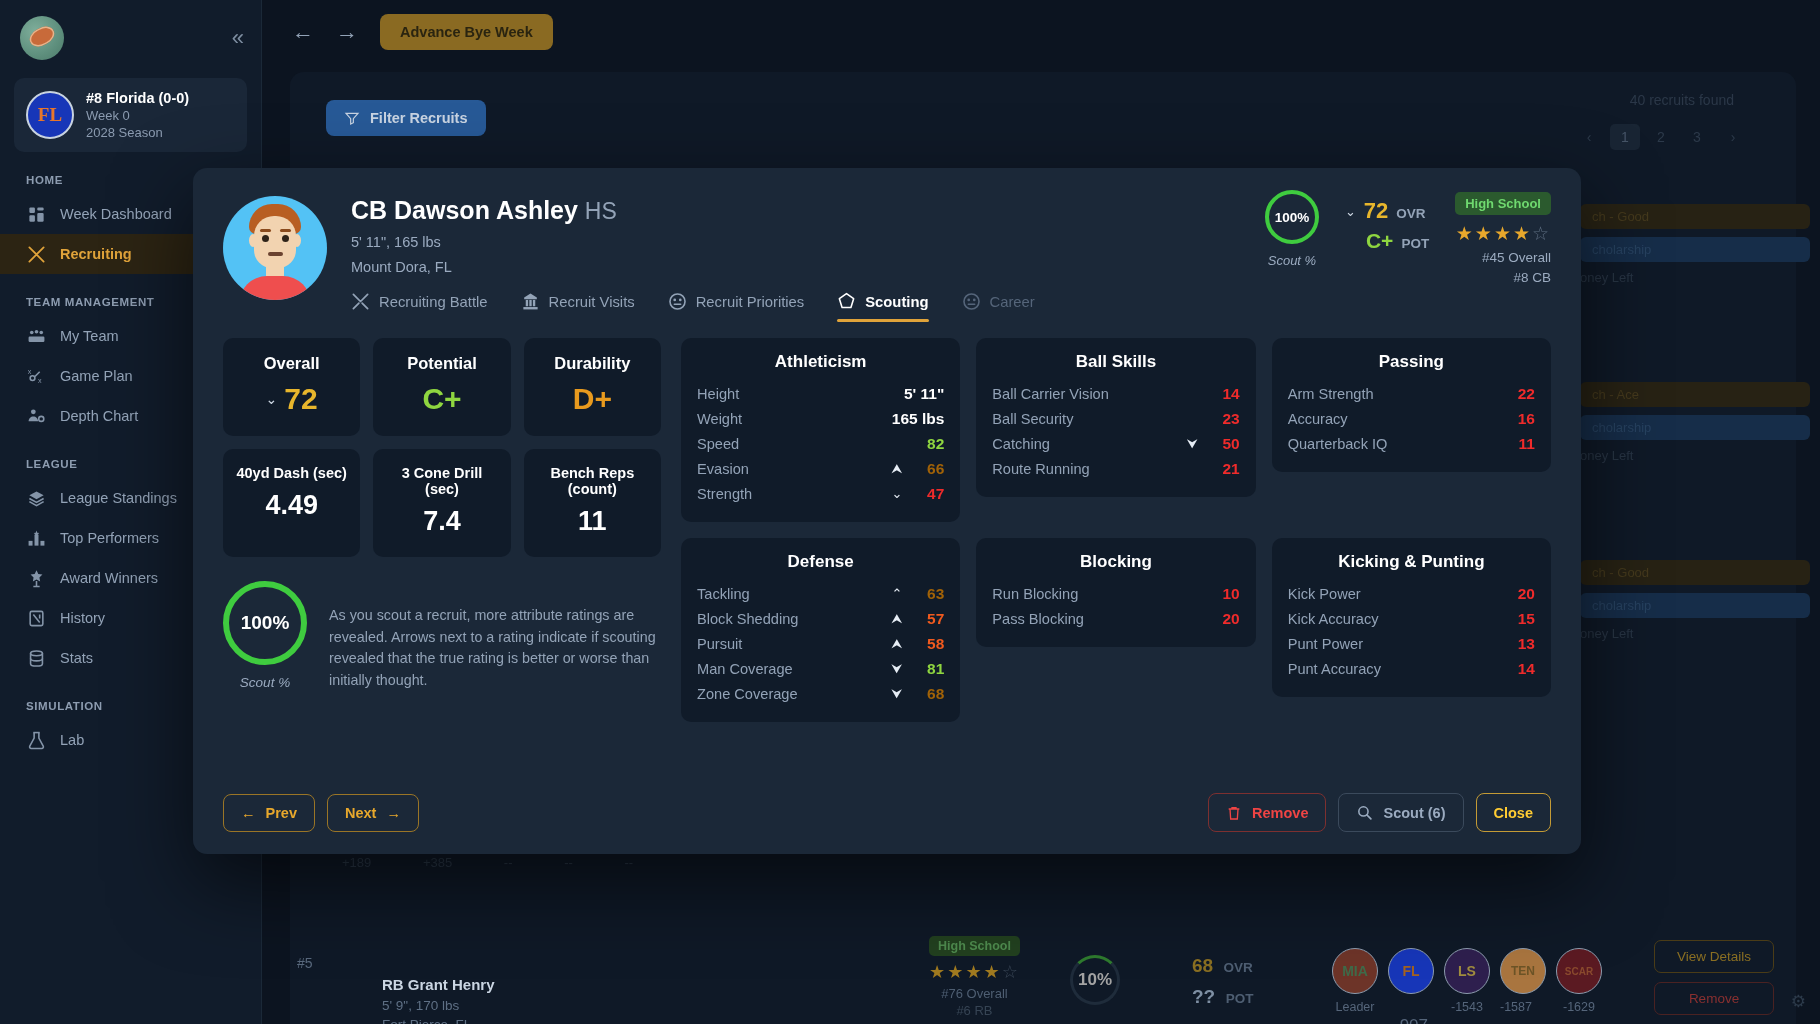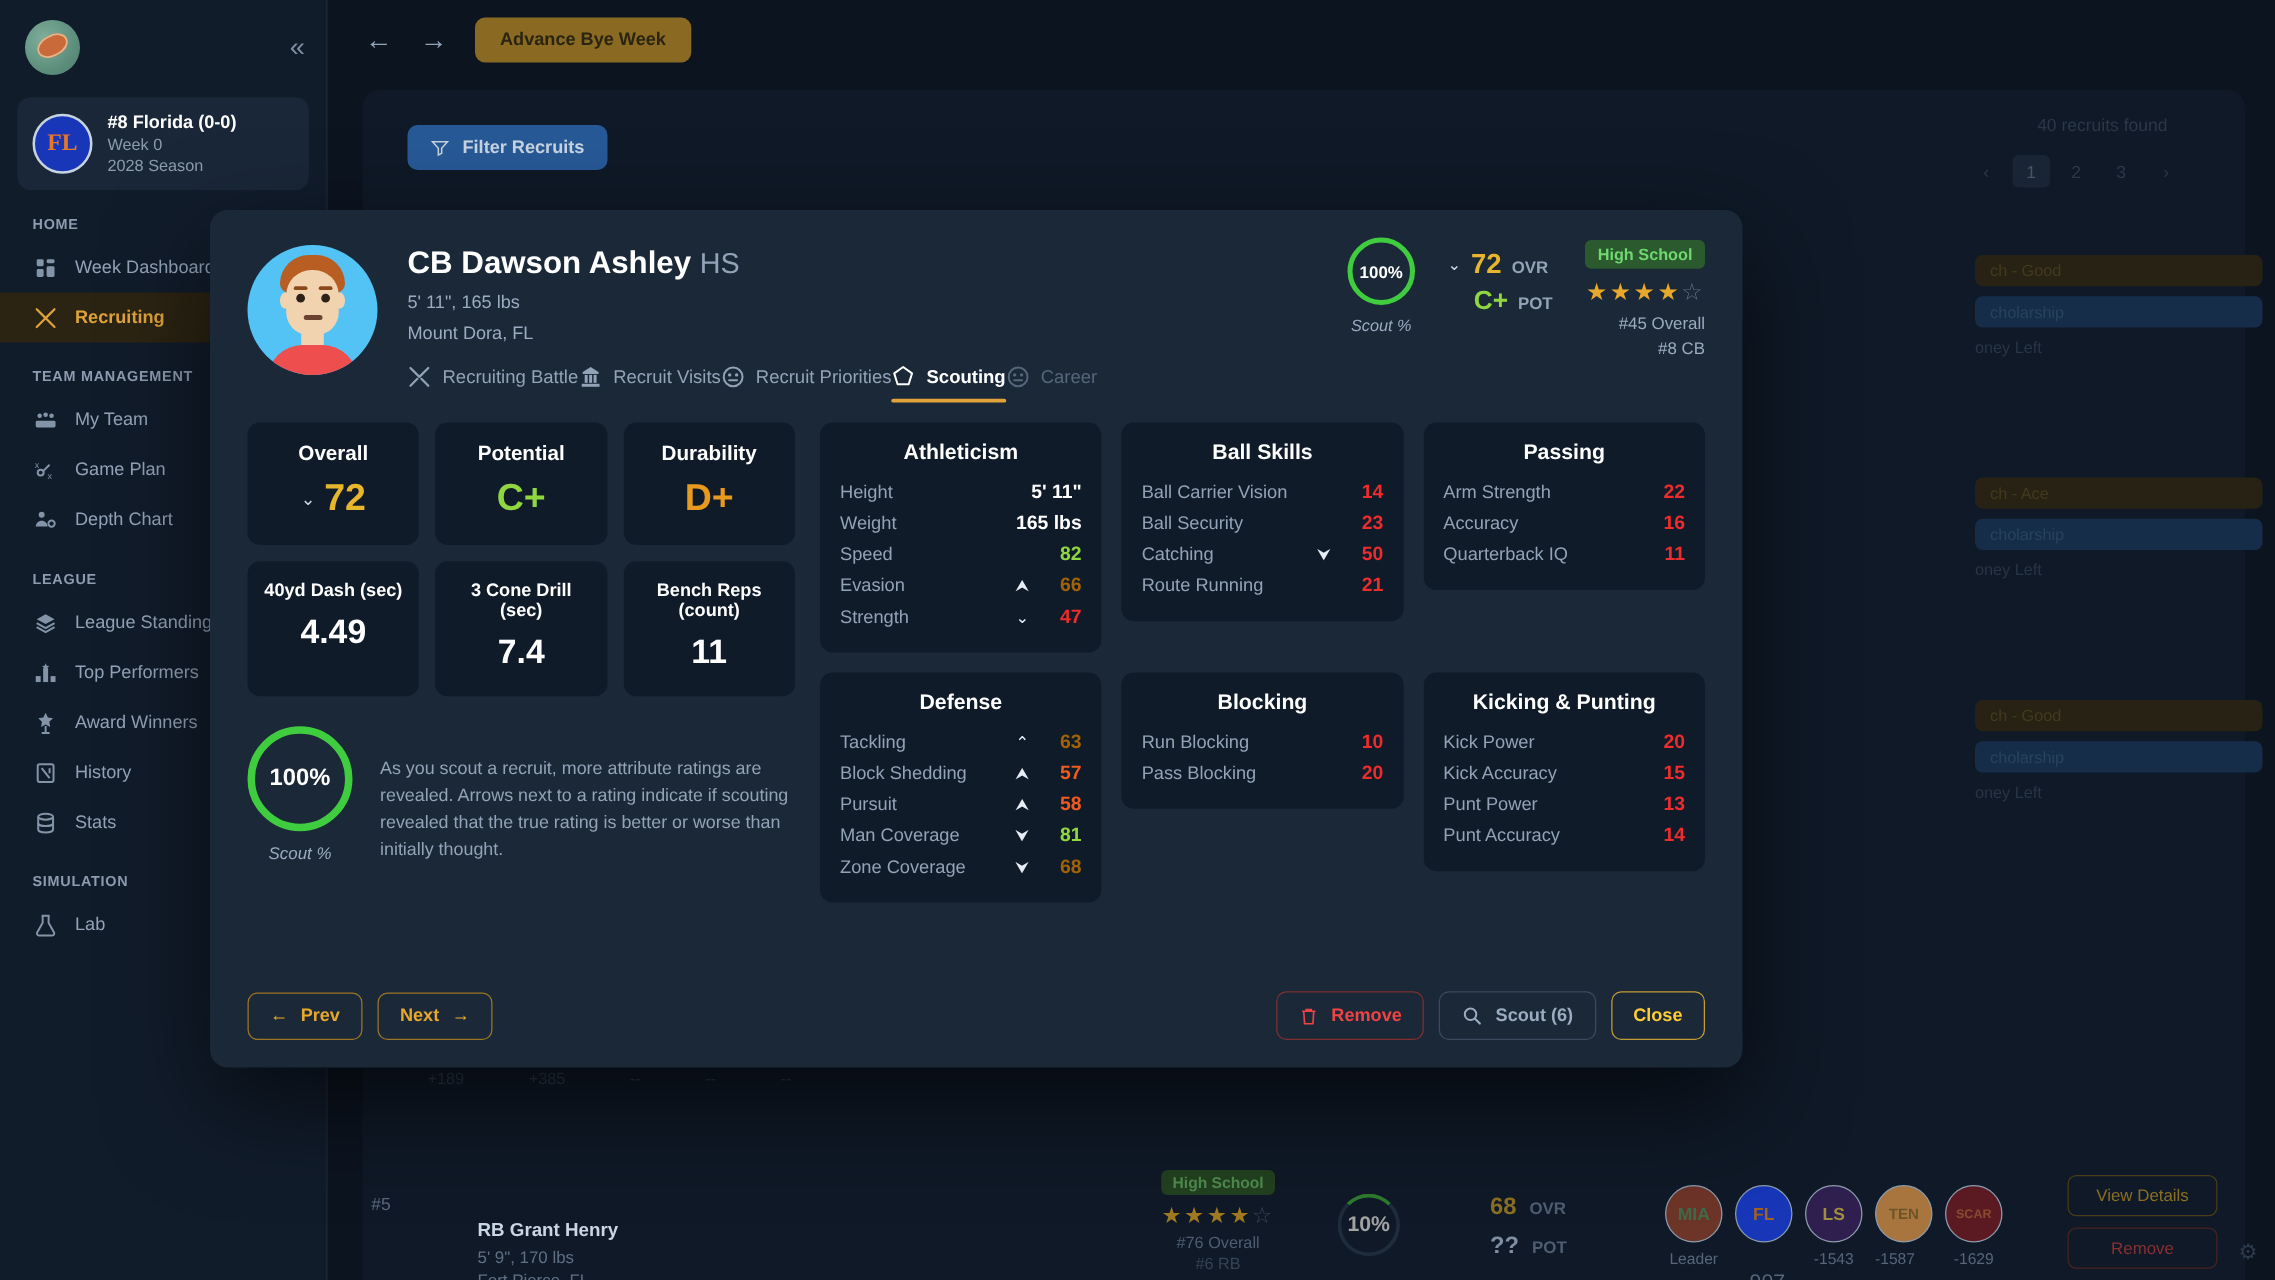--- a/index.html
+++ b/index.html
@@ -74,21 +74,21 @@
   }
   .recruits-found { position: absolute; right: 62px; top: 20px; color: #2e3b4c; font-size: 14px; }
   .pager { position: absolute; right: 48px; top: 52px; display: flex; align-items: center; gap: 6px; }
   .pager span { color: #2f3d4e; font-size: 14px; width: 30px; height: 26px;
                 display: flex; align-items: center; justify-content: center; border-radius: 5px;}
   .pager span.cur { background: #1b2736; color: #4a5a6d; }
   .ghost-pill { border-radius: 6px; padding: 5px 12px; font-size: 13px; }
 
   
   .modal {
-    position: absolute; left: 168px; top: 168px; width: 1226px; height: 686px;
+    position: absolute; left: 193px; top: 168px; width: 1388px; height: 686px;
     background: #1b2838; border-radius: 14px; z-index: 5;
     box-shadow: 0 30px 80px rgba(0,0,0,.6);
   }
   .modal-head { display: flex; padding: 28px 30px 0 30px; position: relative; }
   .avatar {
     width: 104px; height: 104px; border-radius: 50%; background: #53c2f5;
     position: relative; overflow: hidden; flex: none;
   }
   .av-hair { position: absolute; left: 26px; top: 8px; width: 52px; height: 30px;
              background: #b85e22; border-radius: 26px 26px 8px 8px; }
@@ -106,21 +106,21 @@
               background: #6b4330; border-radius: 3px; }
   .av-body { position: absolute; left: 16px; top: 80px; width: 72px; height: 40px;
              background: #ef4e4e; border-radius: 28px 28px 0 0; }
   .av-neck { position: absolute; left: 43px; top: 68px; width: 18px; height: 16px; background: #f2d3b0; }
 
   .head-info { margin-left: 24px; flex: 1; }
   .player-name { color: #ffffff; font-size: 25px; font-weight: bold; }
   .player-name .hs { color: #93a3b7; font-weight: normal; font-size: 23px; }
   .player-meta { color: #9babc0; font-size: 14.5px; margin-top: 9px; }
 
-  .tabs { display: flex; margin-top: 17px; }
+  .tabs { display: flex; gap: 33px; margin-top: 17px; }
   .tab { display: flex; align-items: center; gap: 9px; color: #93a3b7; font-size: 14.8px;
          padding-bottom: 11px; cursor: pointer; position: relative; }
   .tab.active { color: #ffffff; font-weight: bold; }
   .tab.dis { color: #55657a; }
   .tab.active::after { content: ""; position: absolute; left: 0; right: 0; bottom: 0;
                        height: 3px; background: #e0a33a; border-radius: 2px; }
   .tab-ico { width: 19px; height: 19px; display: inline-flex; }
   .tab-ico svg { width: 19px; height: 19px; }
 
   

